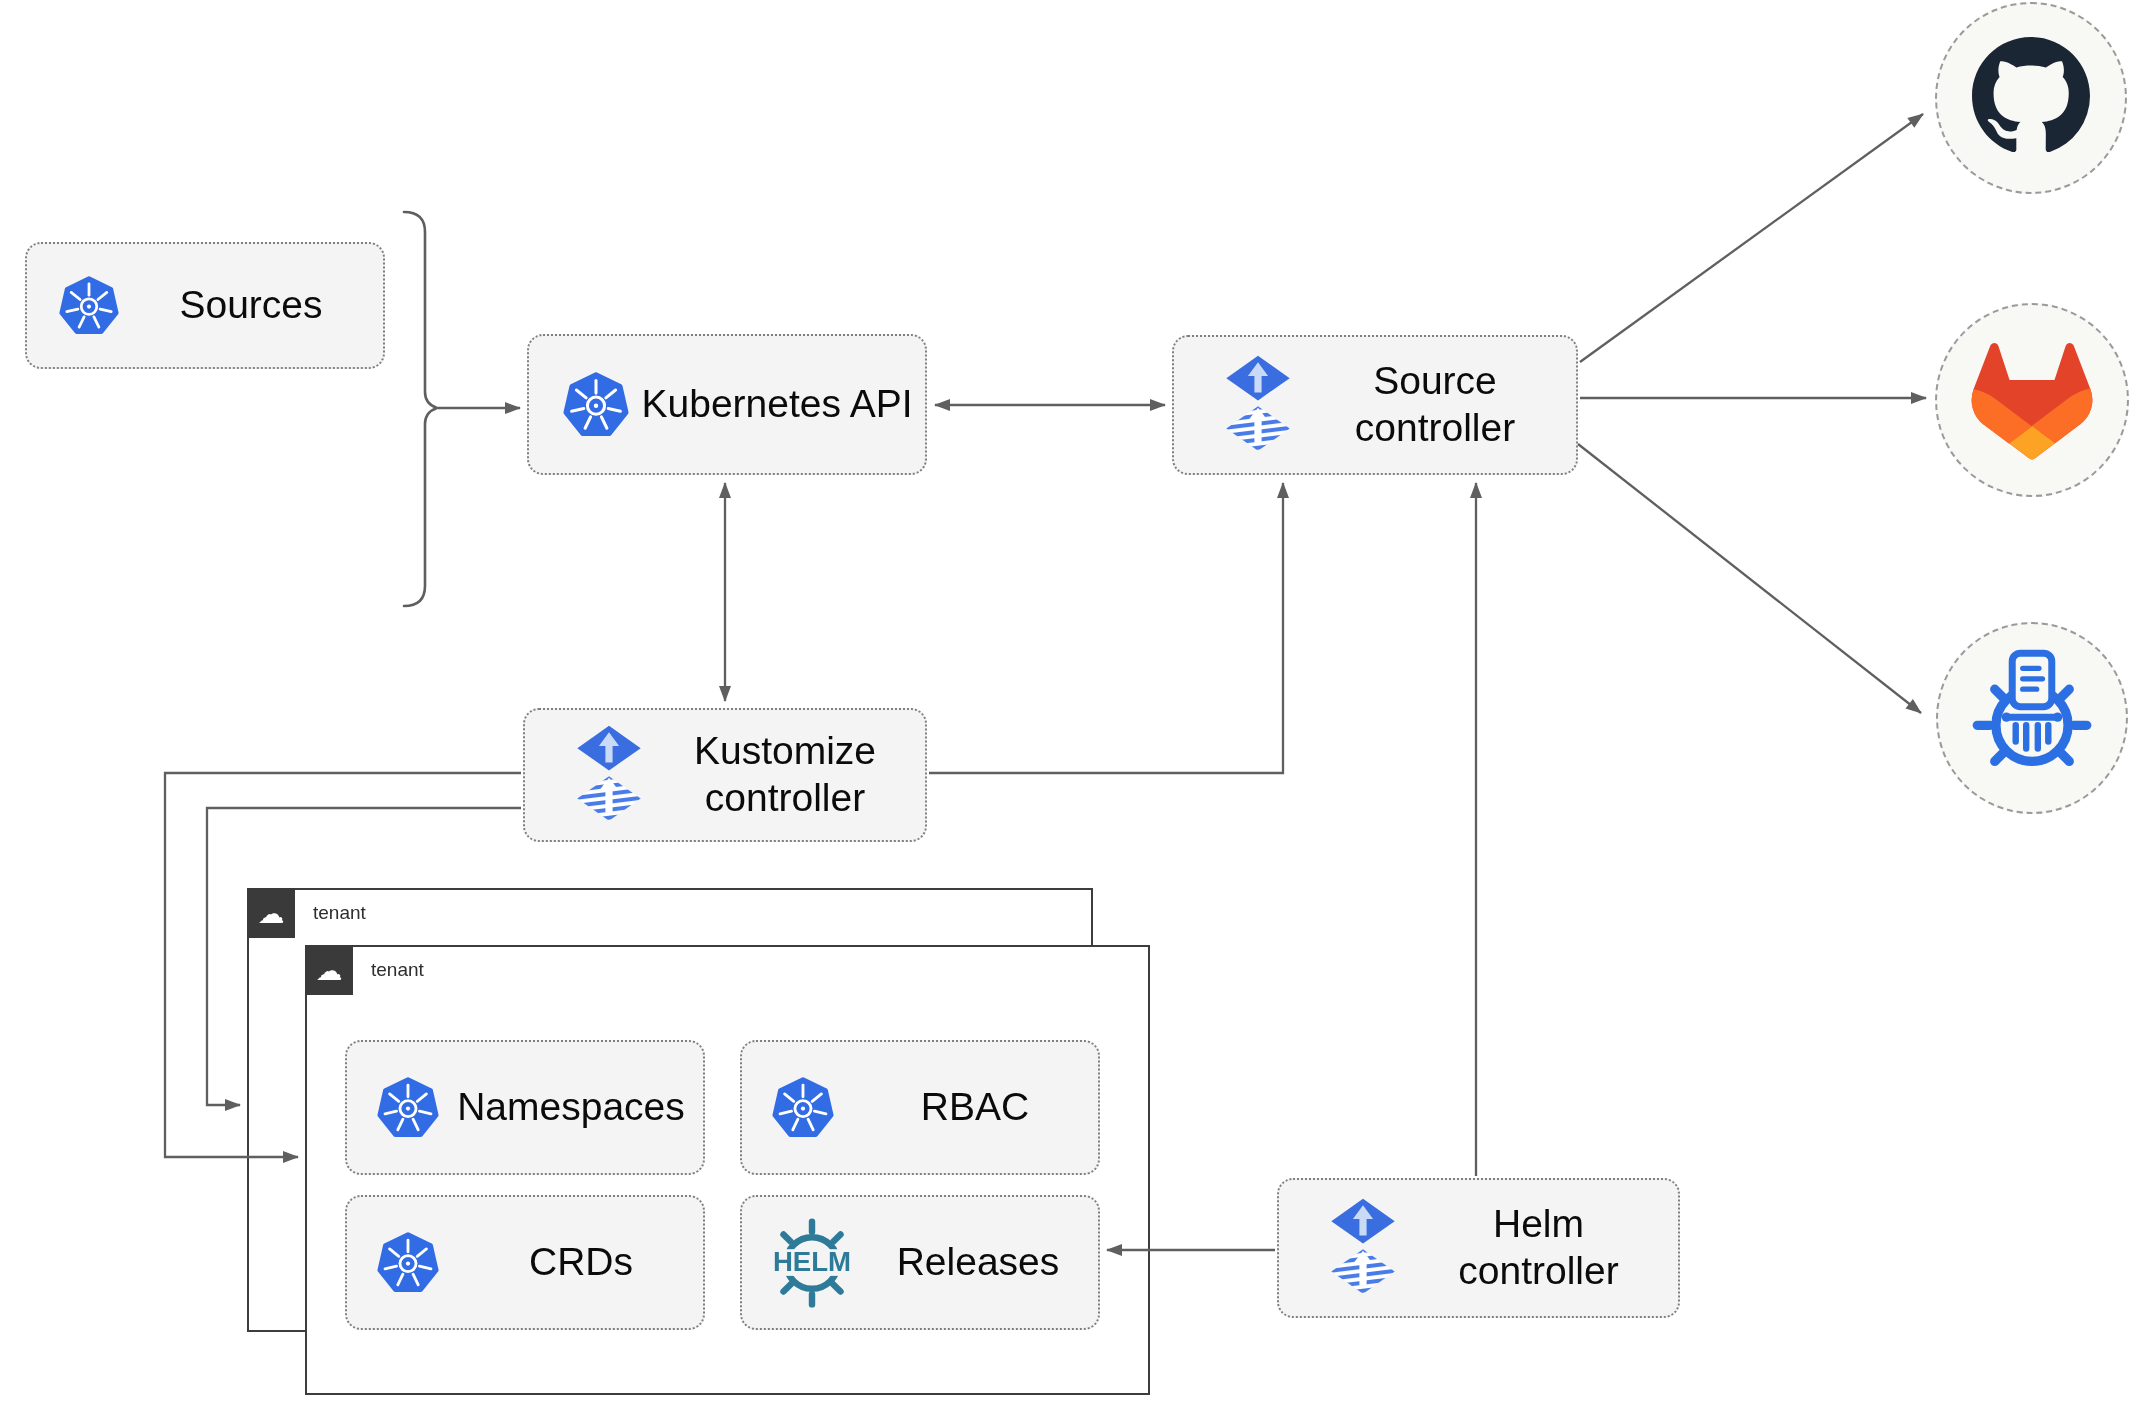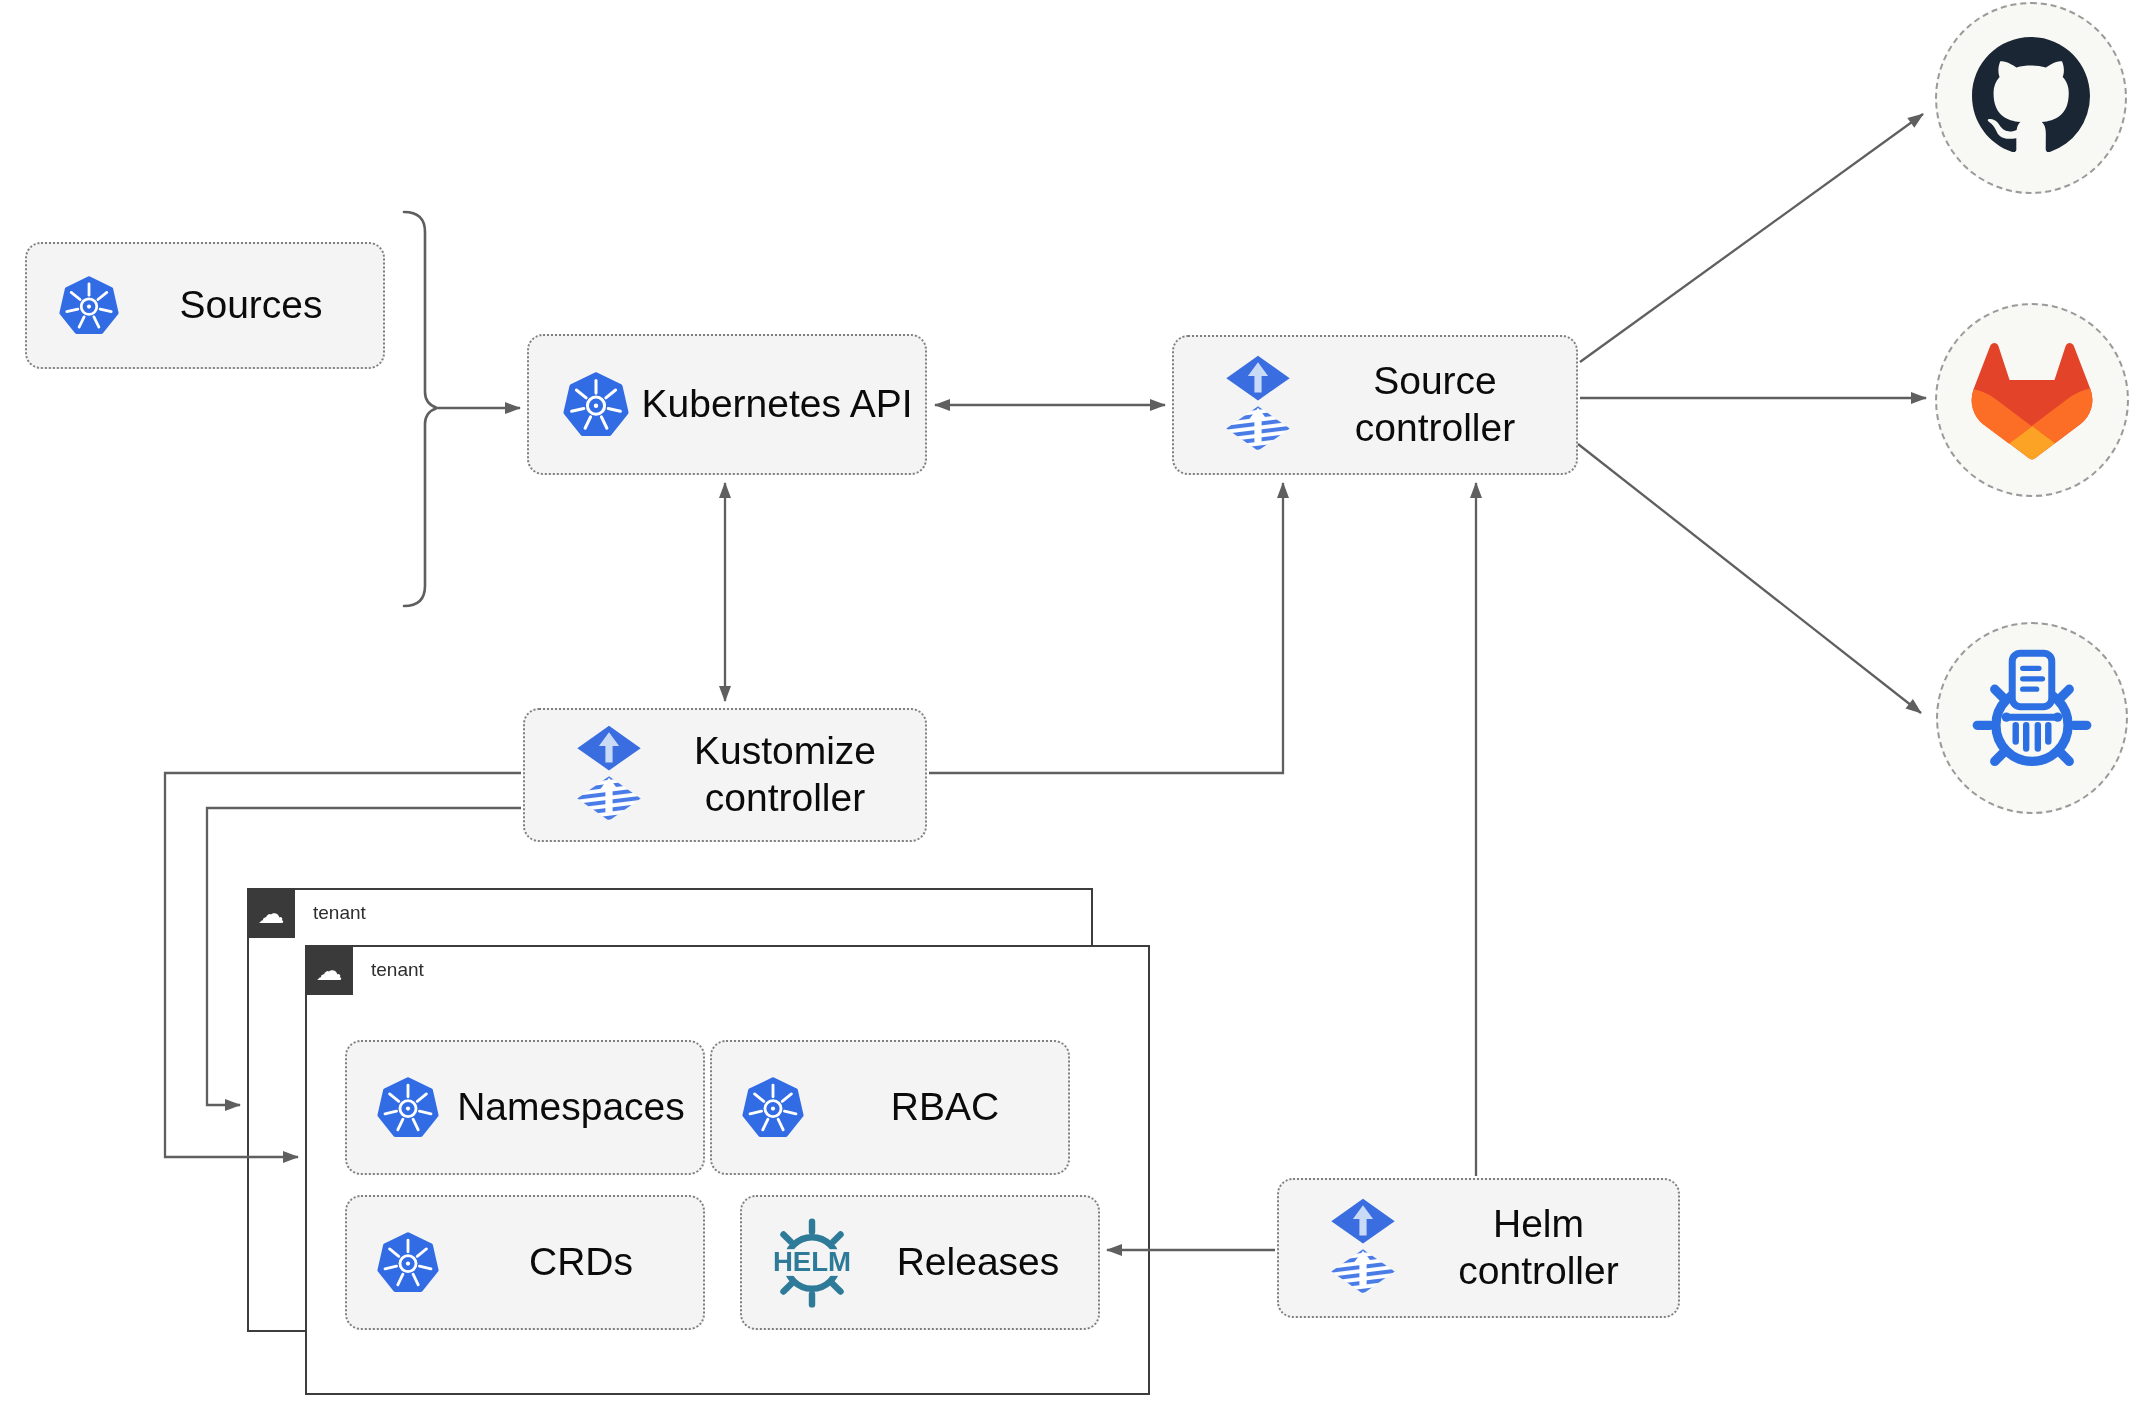--- a/index.html
+++ b/index.html
@@ -116,21 +116,21 @@
 
   <div class="node" style="left:345px;top:1040px;width:360px;height:135px;">
     <span class="icon" style="margin-left:30px;">
       <svg width="62" height="62">
           <use href="#k8s"></use>
         </svg>
       </span>
     <span class="label">Namespaces</span>
   </div>
 
-  <div class="node" style="left:710px;top:1040px;width:360px;height:135px;gap:18px;">
+  <div class="node" style="left:740px;top:1040px;width:360px;height:135px;gap:18px;">
     <span class="icon" style="margin-left:30px;">
       <svg width="62" height="62">
           <use href="#k8s"></use>
         </svg>
       </span>
     <span class="label">RBAC</span>
   </div>
 
   <div class="node" style="left:345px;top:1195px;width:360px;height:135px;gap:20px;">
     <span class="icon" style="margin-left:30px;">

